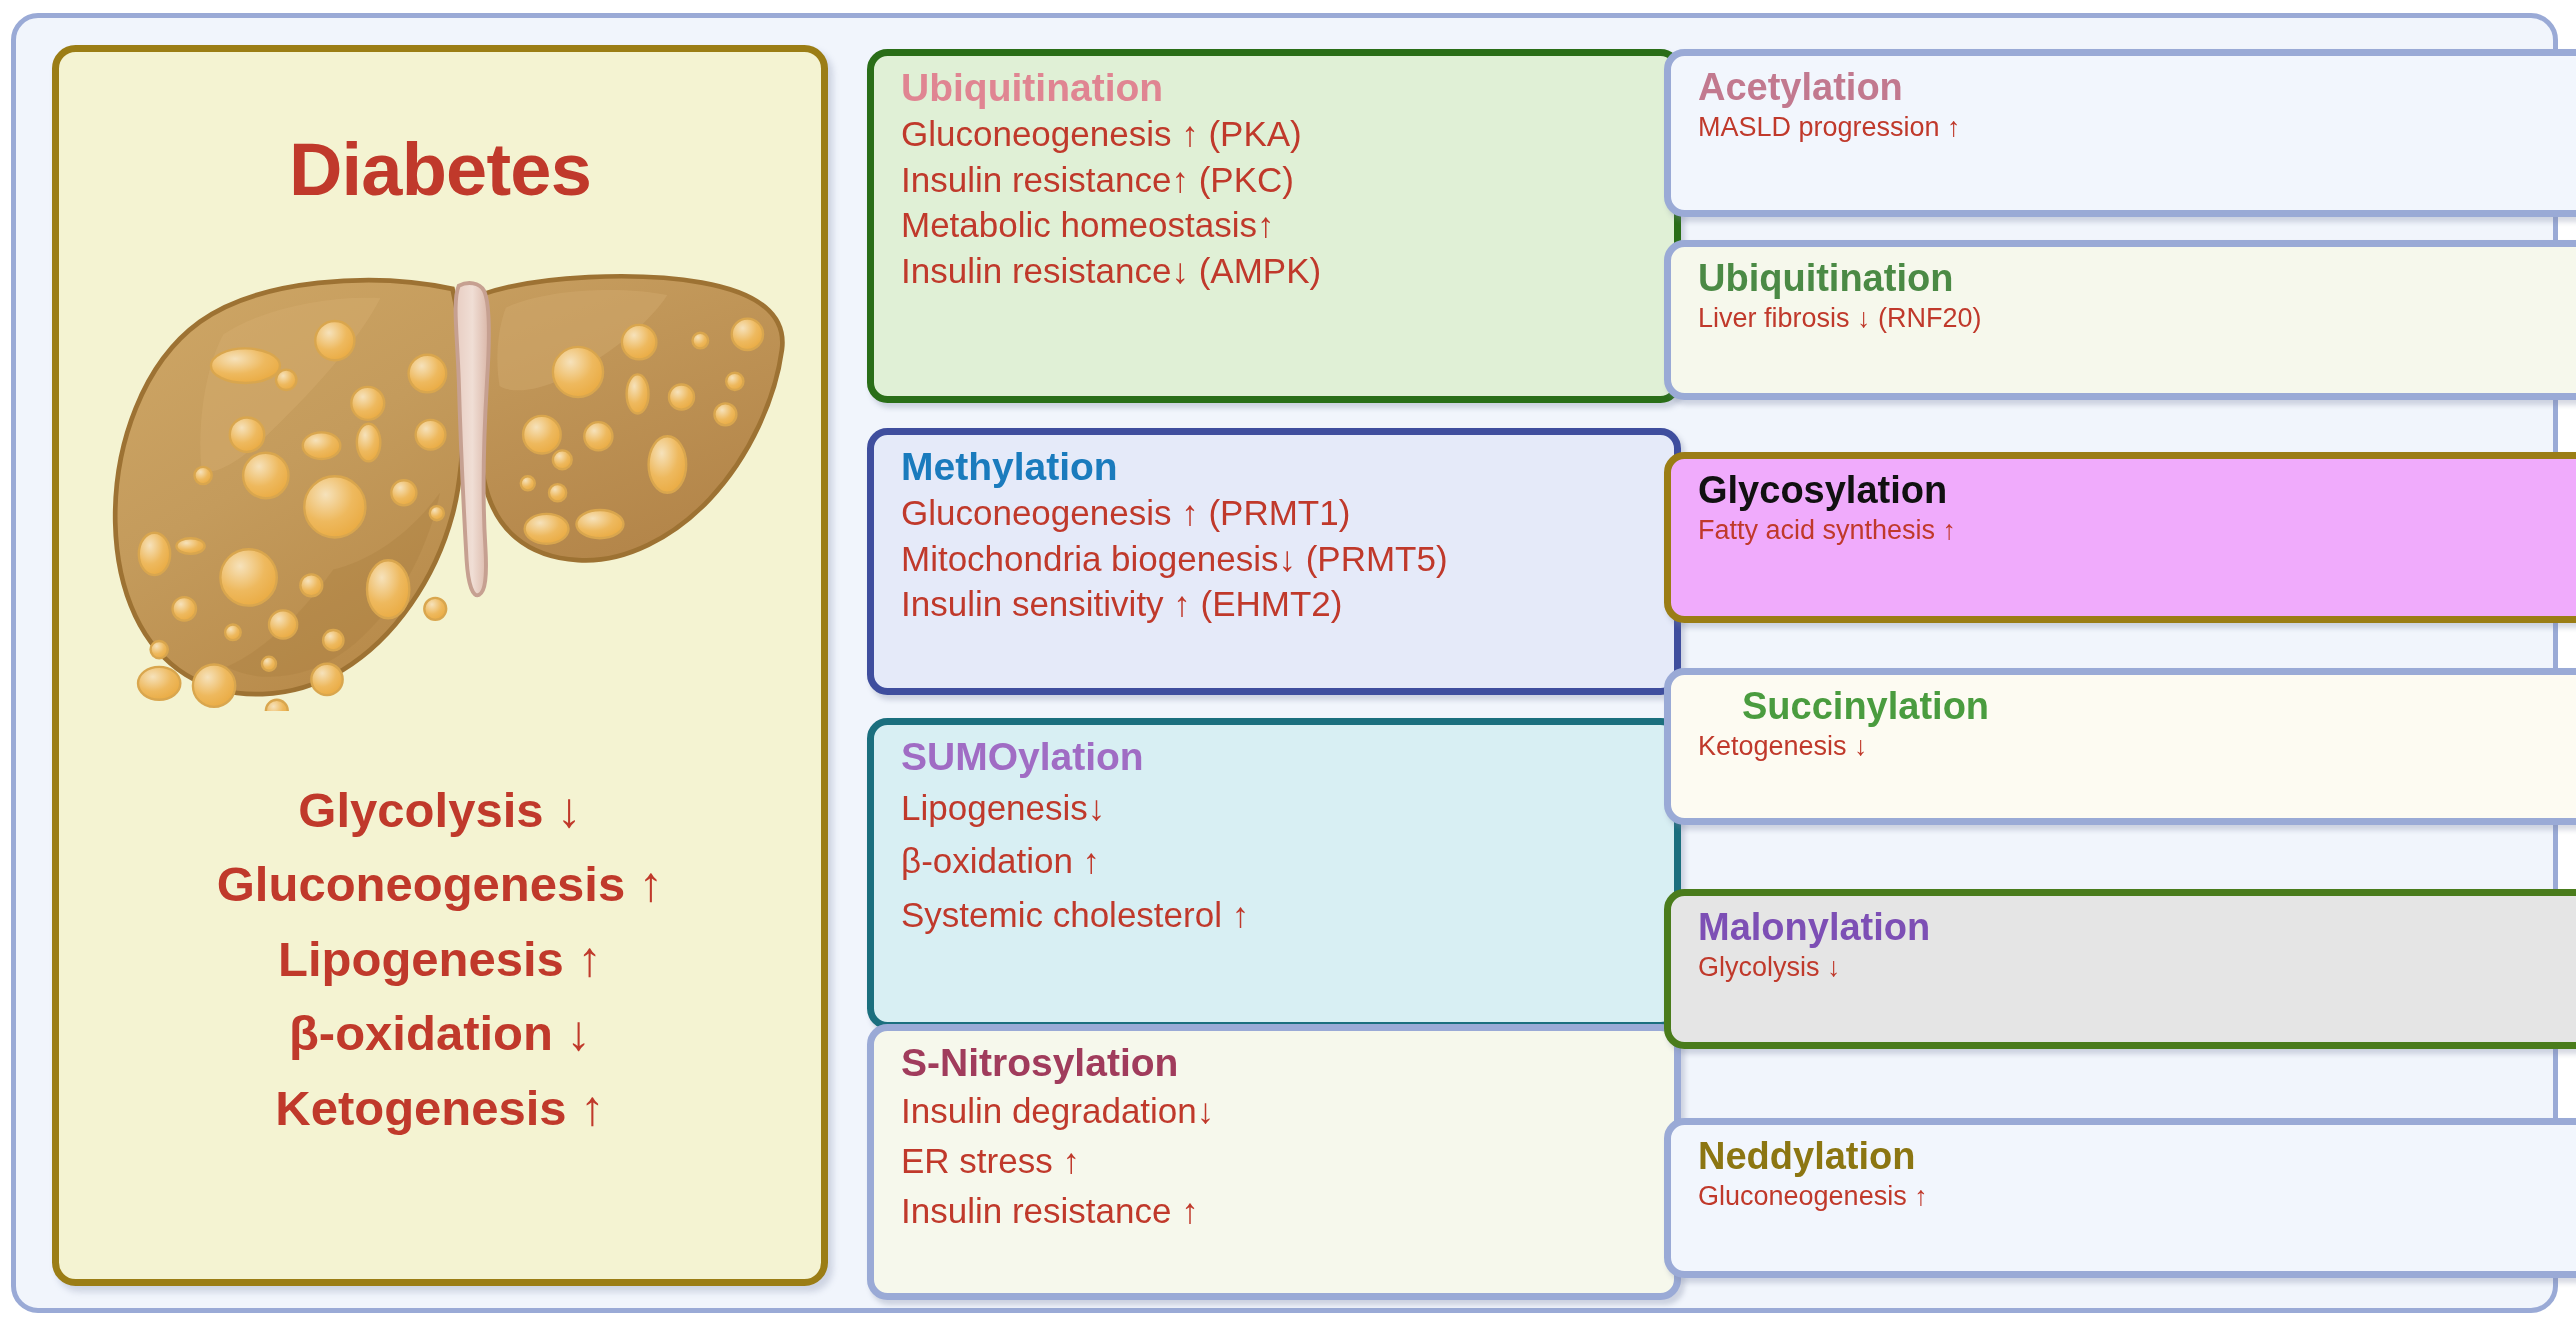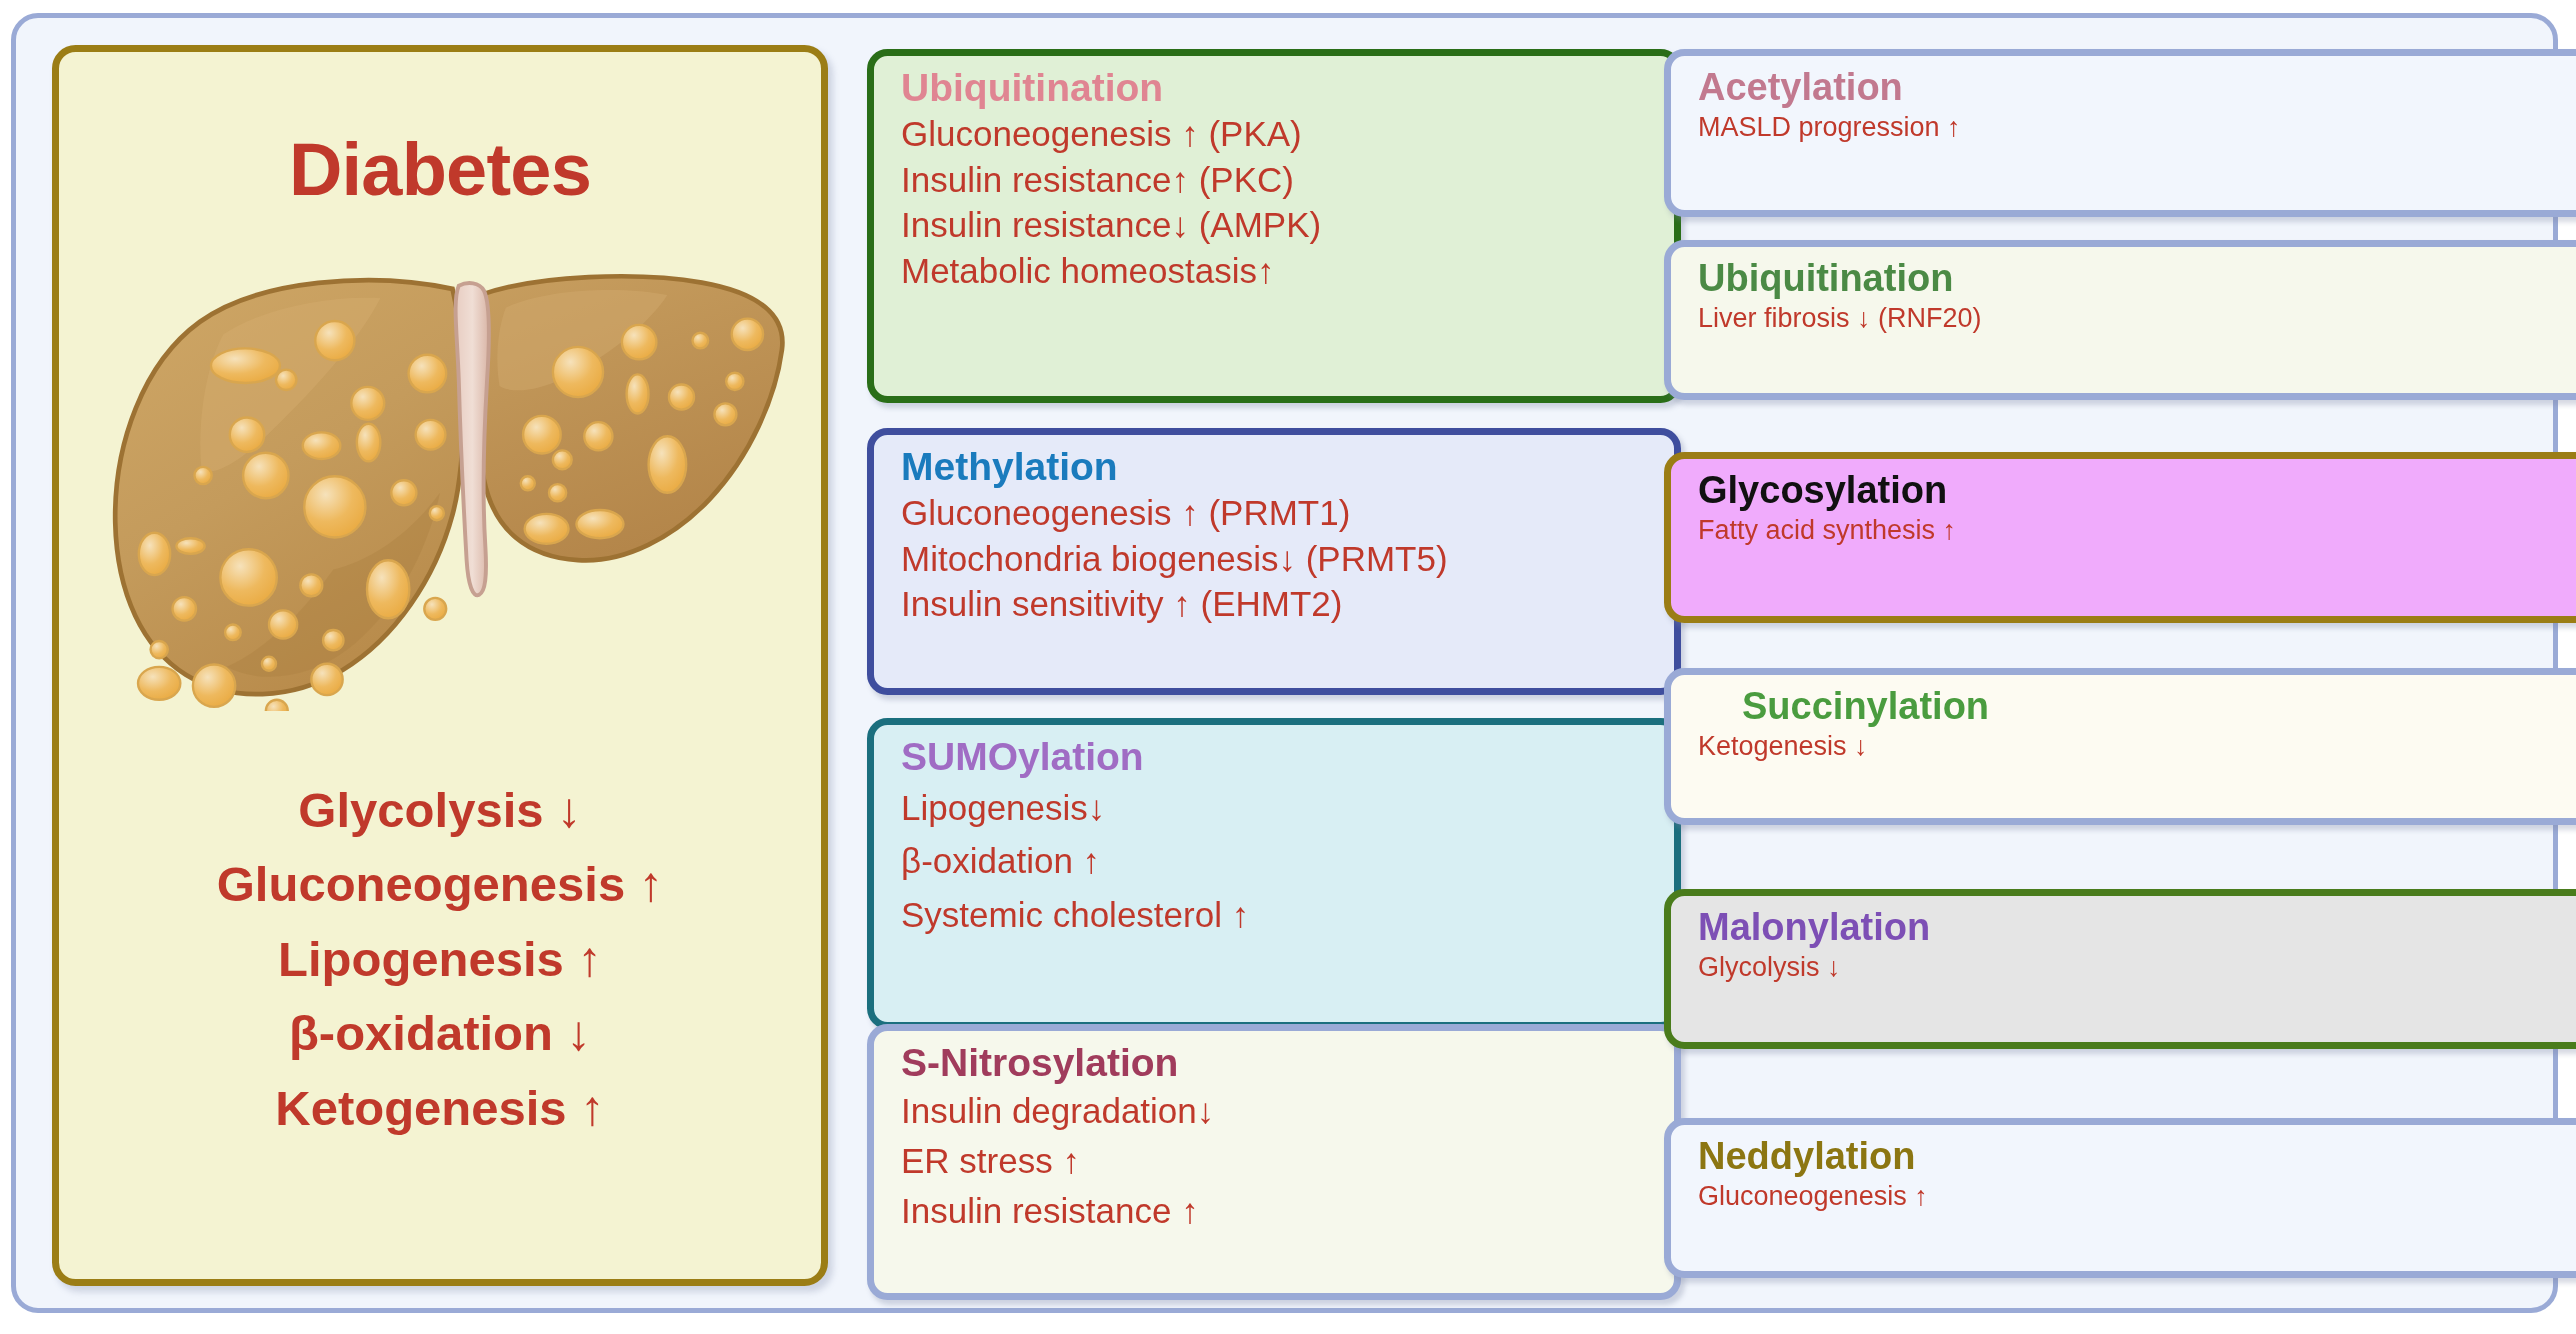--- a/index.html
+++ b/index.html
@@ -289,22 +289,22 @@
       <div>Lipogenesis ↑</div>
       <div>β-oxidation ↓</div>
       <div>Ketogenesis ↑</div>
     </div>
   </div>
 
   <div class="card mid c-phos">
     <div class="heading">Ubiquitination</div>
     <div class="line">Gluconeogenesis ↑ (PKA)</div>
     <div class="line">Insulin resistance↑ (PKC)</div>
+    <div class="line">Metabolic homeostasis↑</div>
     <div class="line">Insulin resistance↓ (AMPK)</div>
-    <div class="line">Metabolic homeostasis↑</div>
   </div>
 
   <div class="card mid c-meth">
     <div class="heading">Methylation</div>
     <div class="line">Gluconeogenesis ↑ (PRMT1)</div>
     <div class="line">Mitochondria biogenesis↓ (PRMT5)</div>
     <div class="line">Insulin sensitivity ↑ (EHMT2)</div>
   </div>
 
   <div class="card mid c-sumo">

